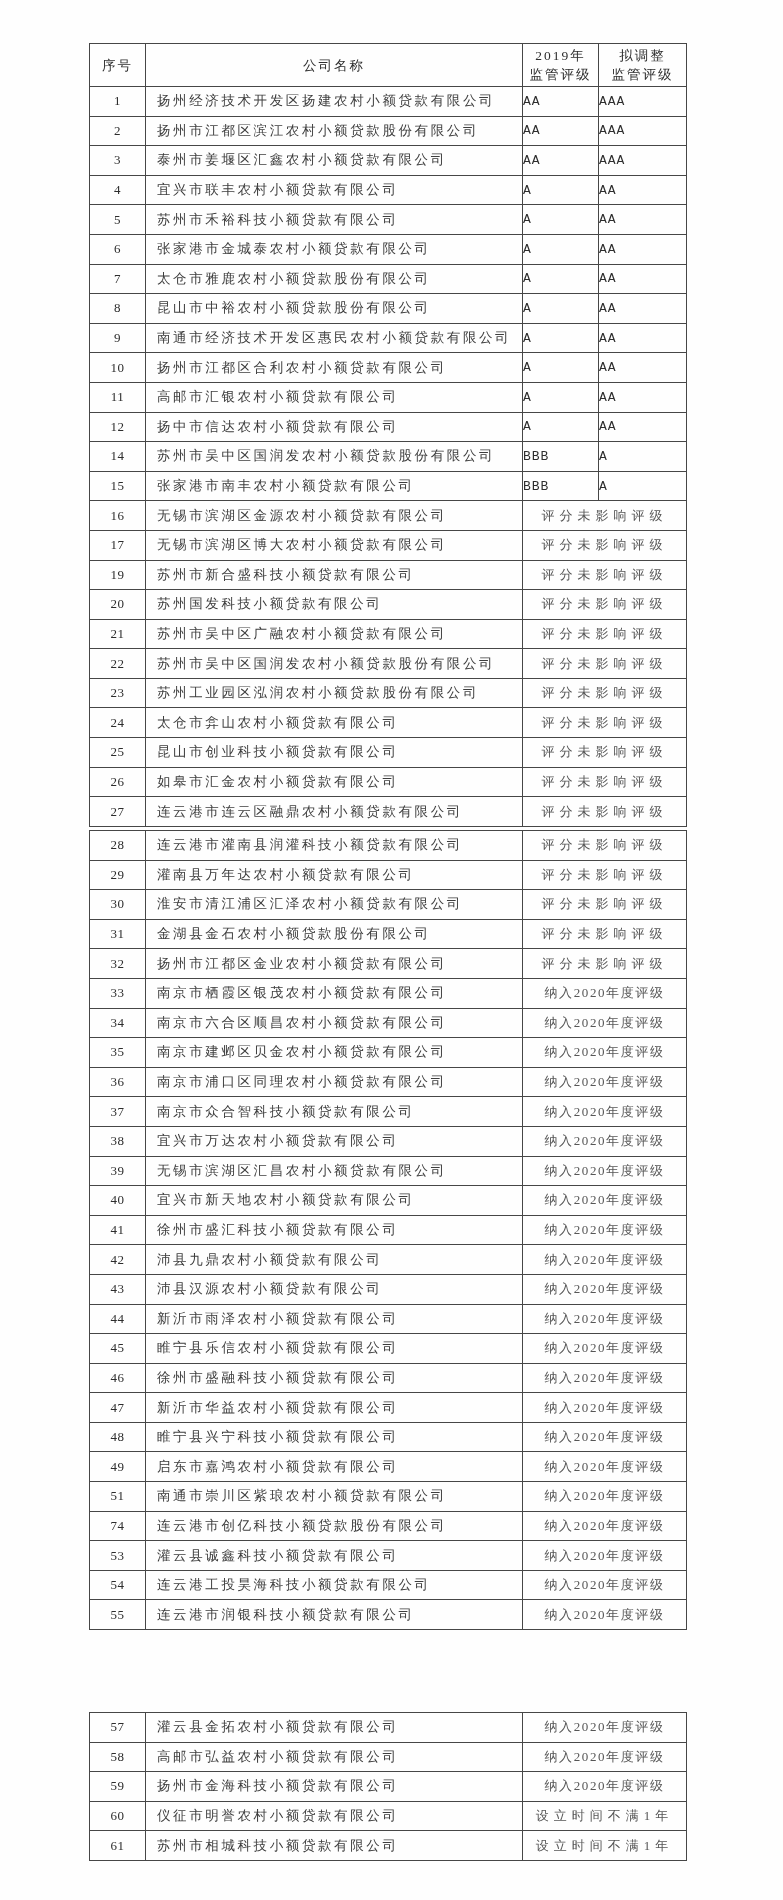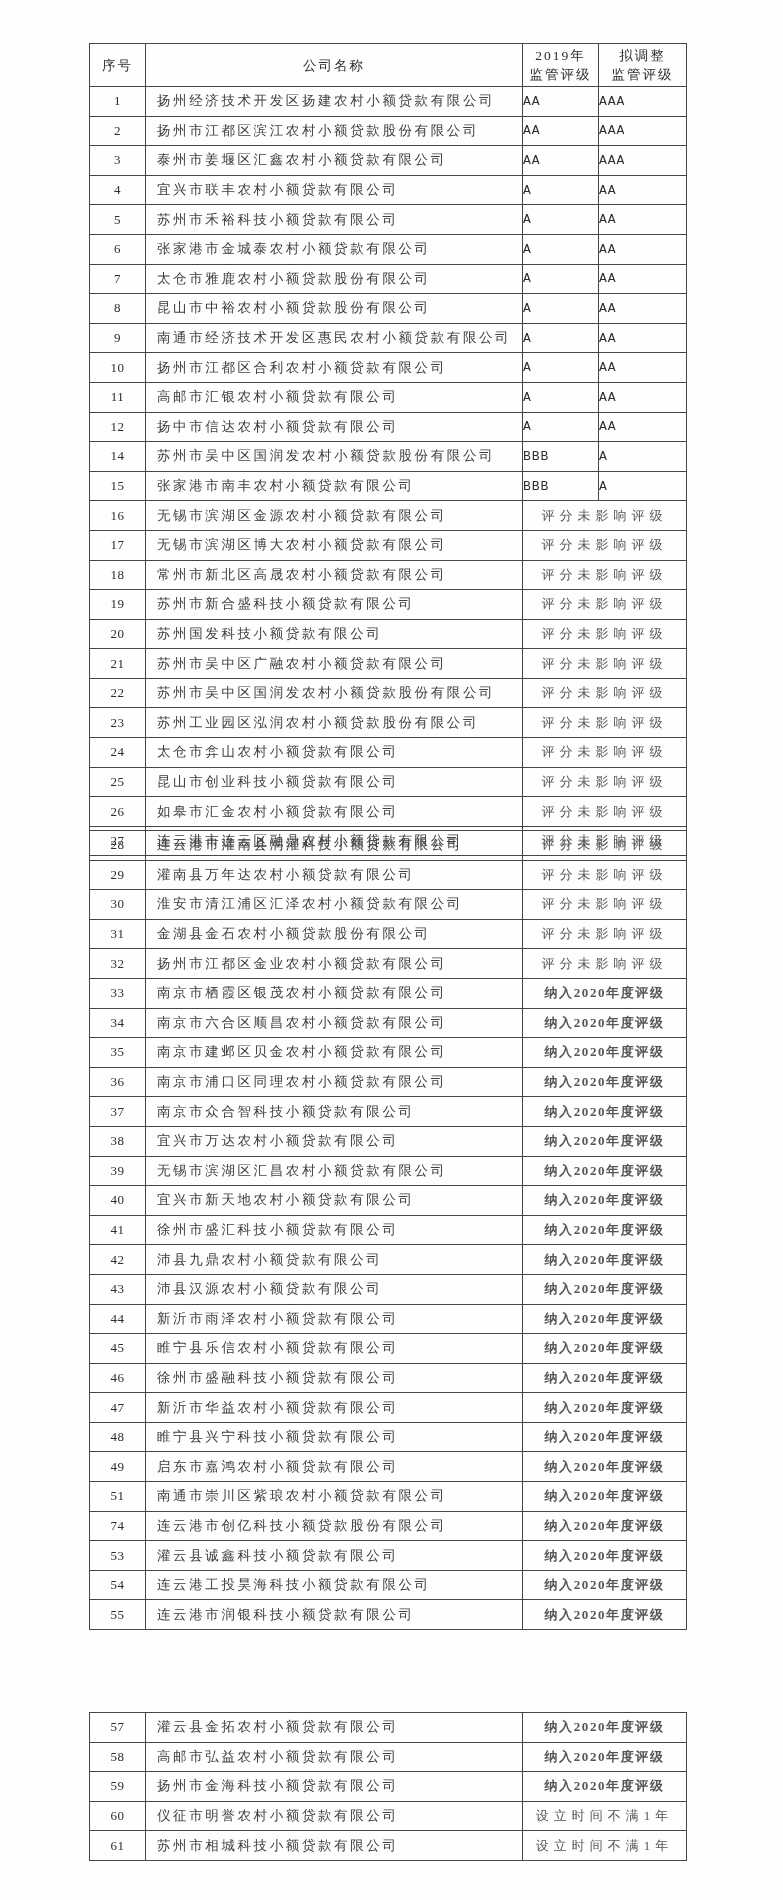--- a/index.html
+++ b/index.html
@@ -35,21 +35,21 @@
   td.company{
     text-align:left;font-size:13.5px;color:#3d3d3d;
     padding-left:11px;padding-right:6px;letter-spacing:2.6px;
   }
   td.rate{
     font-size:13px;color:#2d2d2d;letter-spacing:1px;font-family:Liberation Mono, monospace;
   }
   td.note{
     text-align:center;font-size:13px;color:#565656;letter-spacing:5px;
   }
-  td.note.long{letter-spacing:1.6px;font-weight:bold;}
+  td.note.long{letter-spacing:1.6px;}
 </style>
 </head>
 <body>
 
 <table class="section">
   <colgroup>
       <col style="width:56px">
       <col style="width:377px">
       <col style="width:76px">
       <col style="width:88px">
@@ -157,25 +157,20 @@
         <td class="no">16</td>
         <td class="company">无锡市滨湖区金源农村小额贷款有限公司</td>
         <td class="note" colspan="2">评分未影响评级</td>
       </tr>
       <tr class="row">
         <td class="no">17</td>
         <td class="company">无锡市滨湖区博大农村小额贷款有限公司</td>
         <td class="note" colspan="2">评分未影响评级</td>
       </tr>
       <tr class="row">
-        <td class="no">18</td>
-        <td class="company">常州市新北区高晟农村小额贷款有限公司</td>
-        <td class="note" colspan="2">评分未影响评级</td>
-      </tr>
-      <tr class="row">
         <td class="no">19</td>
         <td class="company">苏州市新合盛科技小额贷款有限公司</td>
         <td class="note" colspan="2">评分未影响评级</td>
       </tr>
       <tr class="row">
         <td class="no">20</td>
         <td class="company">苏州国发科技小额贷款有限公司</td>
         <td class="note" colspan="2">评分未影响评级</td>
       </tr>
       <tr class="row">

